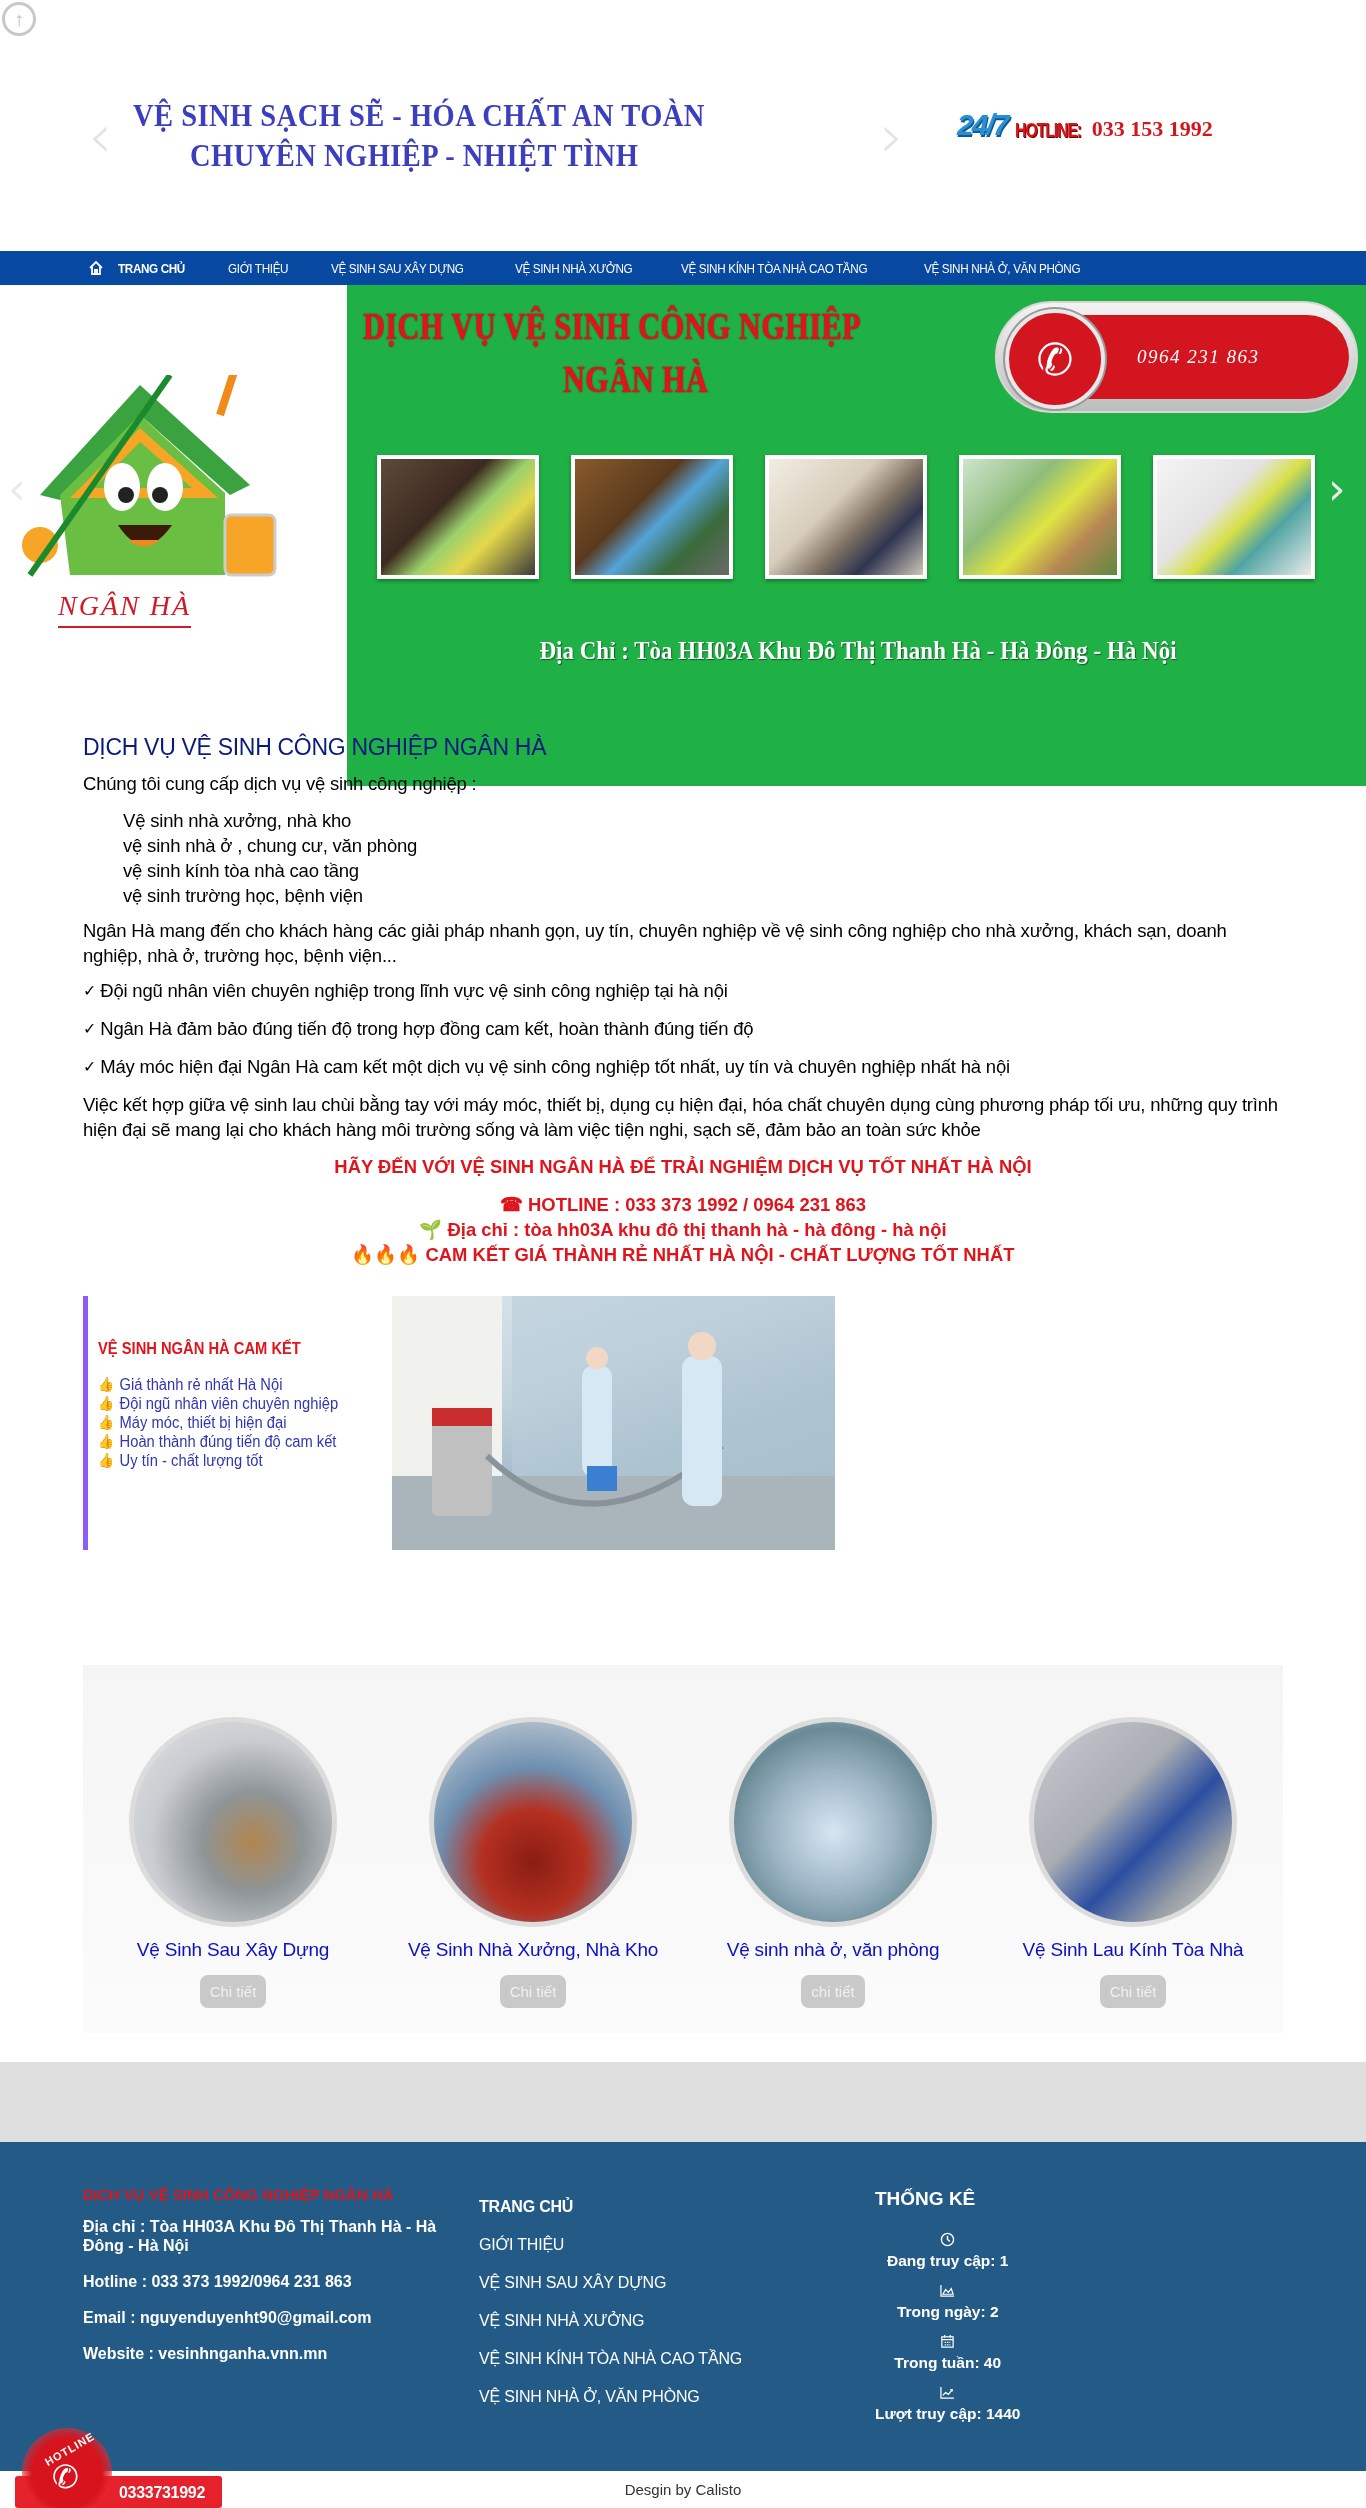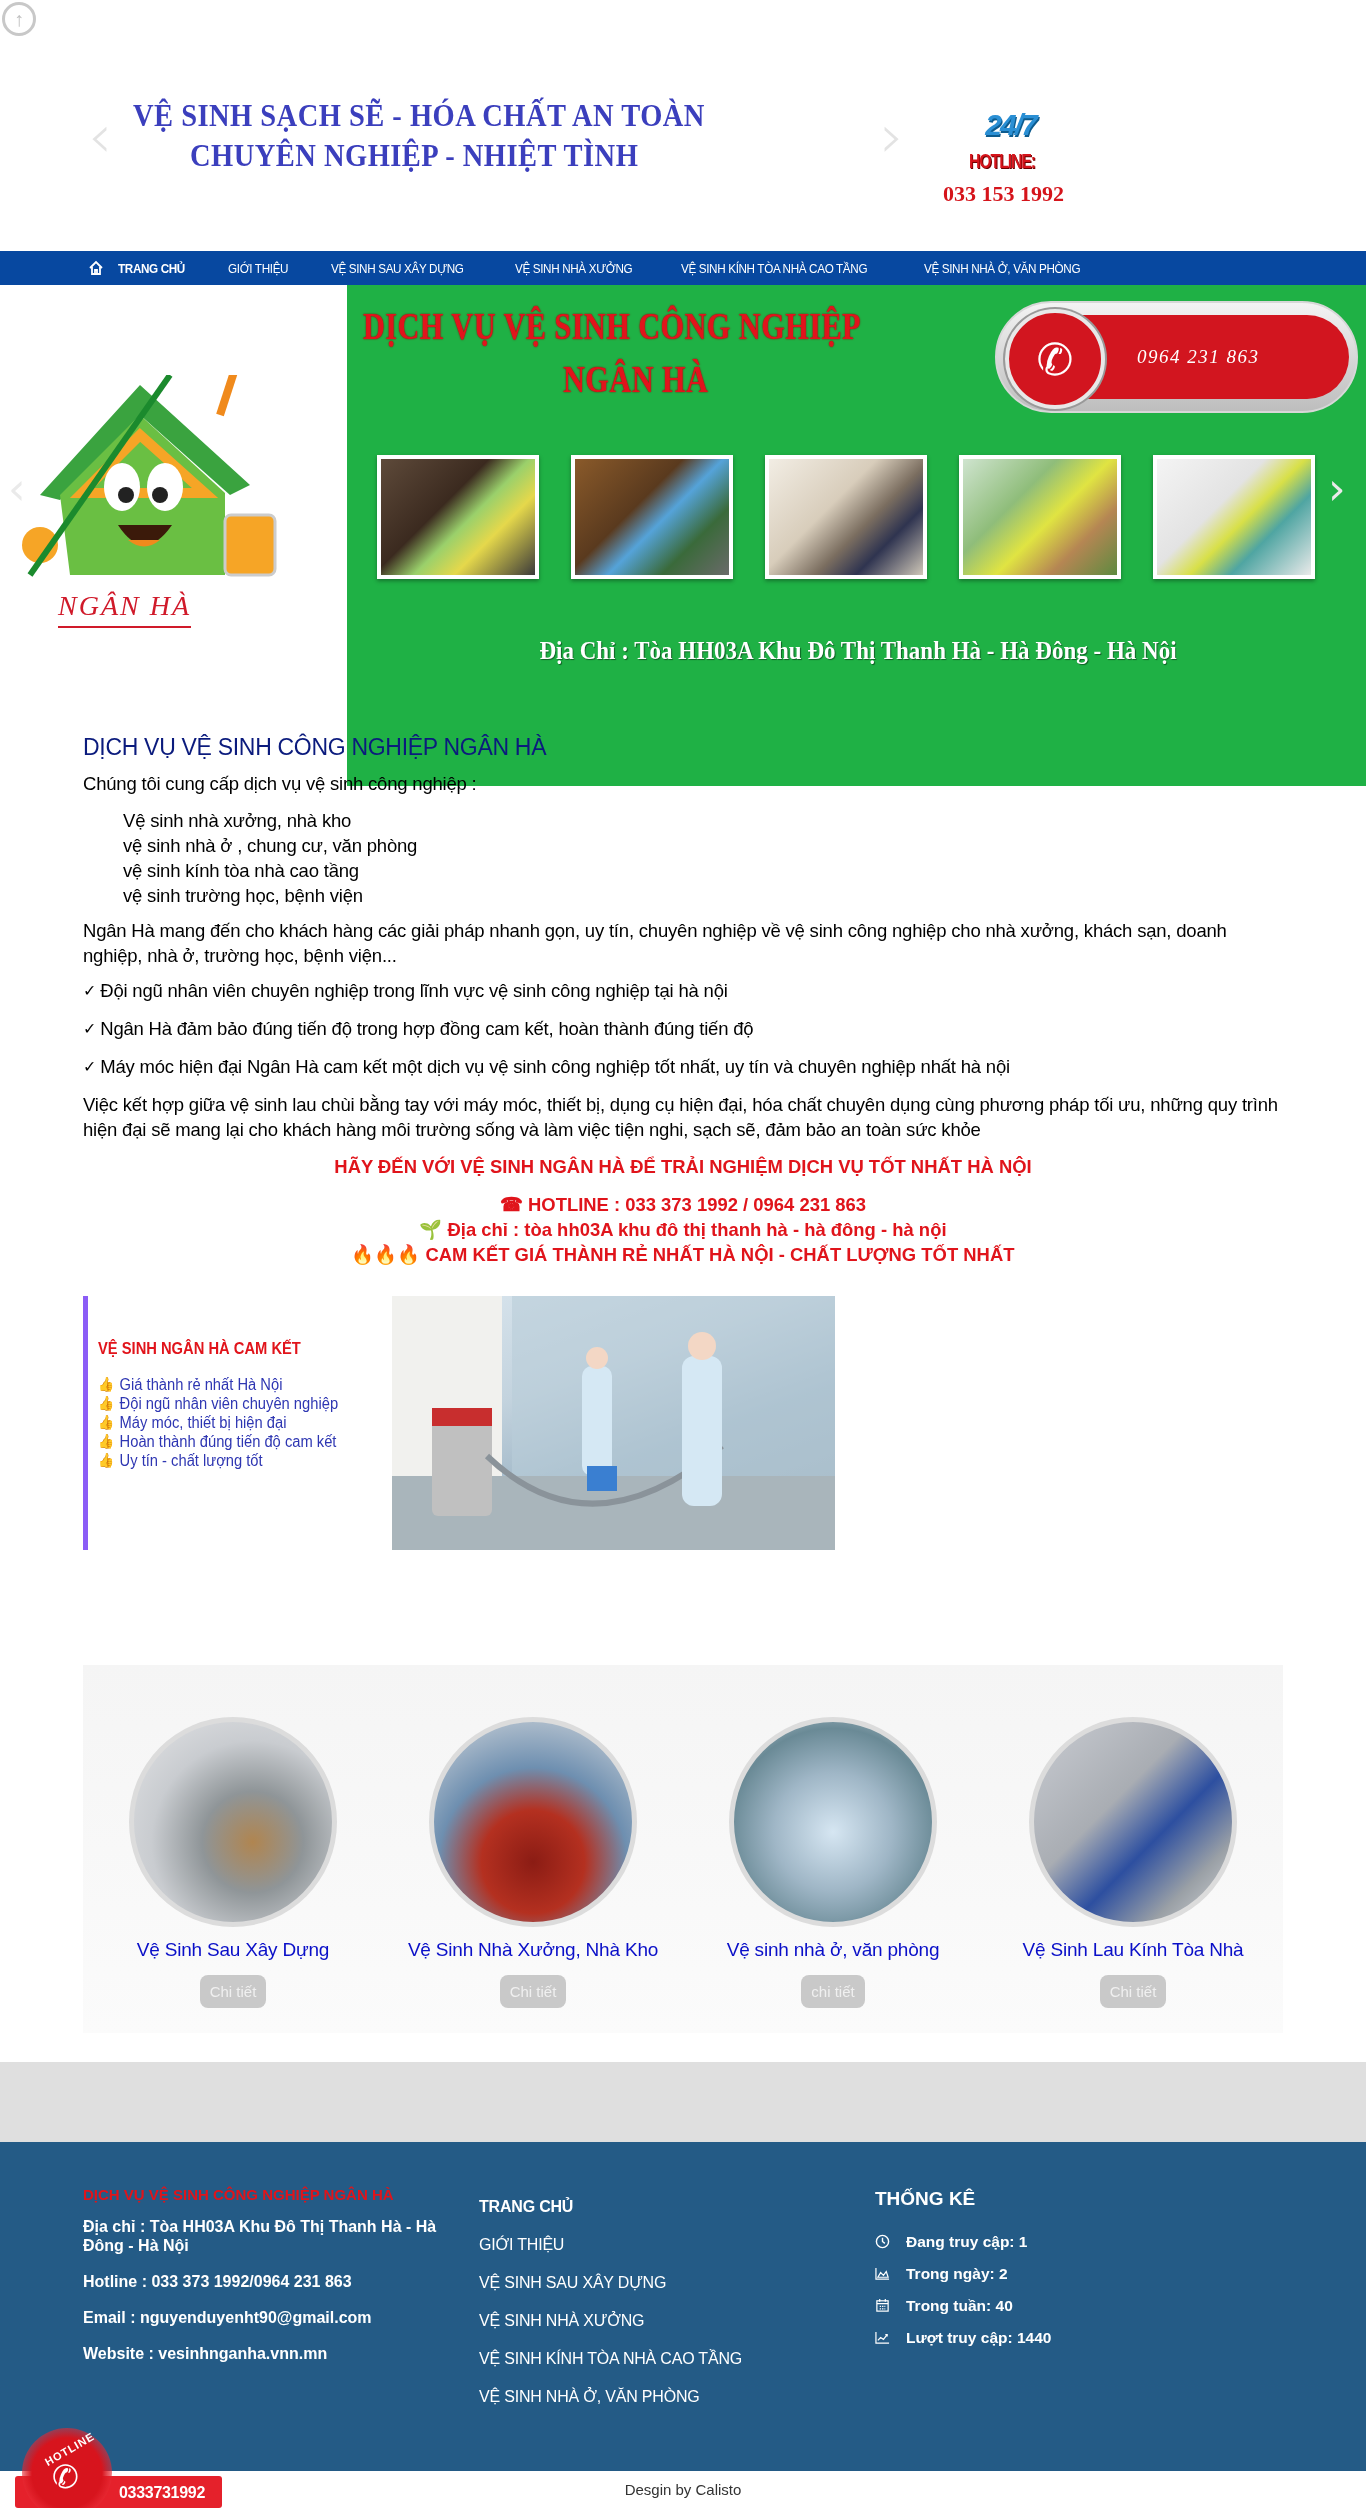--- a/index.html
+++ b/index.html
@@ -8,21 +8,21 @@
   
   .to-top { position: absolute; left: 2px; top: 2px; width: 34px; height: 34px; border: 3px solid #c8c8c8; border-radius: 50%; display: flex; align-items: center; justify-content: center; color: #c0c0c0; font-size: 20px; font-weight: bold; }
 
   
   .header { position: absolute; top: 0; left: 0; width: 1366px; height: 251px; }
   .header-slogan { position: absolute; left: 88px; top: 92px; width: 830px; height: 90px; }
   .slogan-line { font-family: "Liberation Serif", serif; font-weight: bold; color: #3b3fbd; font-size: 31px; letter-spacing: 0.5px; transform: scaleX(0.92); transform-origin: left; white-space: nowrap; }
   .slogan-line.l1 { position: absolute; left: 45px; top: 6px; }
   .slogan-line.l2 { position: absolute; left: 102px; top: 46px; }
   .slider-arrow { position: absolute; color: #e3e3e3; font-size: 60px; font-weight: 100; font-family: "DejaVu Sans", sans-serif; line-height: 1; }
-  .hdr-hotline { position: absolute; left: 957px; top: 108px; display: flex; align-items: center; gap: 8px; flex-direction: column; }
+  .hdr-hotline { position: absolute; left: 957px; top: 108px; display: flex; align-items: flex-end; gap: 8px; }
   .hdr-247 { font-family: "Liberation Sans", sans-serif; font-weight: bold; font-style: italic; color: #2a8fd4; font-size: 30px; letter-spacing: -2px; text-shadow: 1px 2px 0 #0c5b8e; }
   .hdr-hot-label { font-family: "Liberation Sans", sans-serif; font-weight: bold; color: #d5141b; font-size: 20px; letter-spacing: -1.5px; transform: scaleX(0.8); transform-origin: left; text-shadow: 1px 1px 0 #6b0000; }
   .hdr-hot-num { font-family: "Liberation Serif", serif; font-weight: bold; color: #d5141b; font-size: 22px; margin-left: -14px; }
 
   
   .nav { position: absolute; top: 251px; left: 0; width: 1366px; height: 34px; background: #0748a0; display: flex; align-items: center; padding-left: 88px; }
   .nav-home { color: #fff; font-size: 17px; margin-right: 14px; display: flex; align-items: center; }
   .nav-item { color: #fff; font-size: 13px; margin-right: 36px; letter-spacing: -0.4px; transform: scaleX(0.9); transform-origin: left; white-space: nowrap; }
   .nav-item.active { font-weight: bold; }
 
@@ -77,21 +77,21 @@
   
   .footer { position: absolute; left: 0; top: 2142px; width: 1366px; height: 329px; background: #245b86; }
   .f-col1 { position: absolute; left: 83px; top: 44px; width: 360px; color: #fff; }
   .f-col1 .f-title { color: #e0141b; font-size: 15px; font-weight: bold; margin-bottom: 14px; }
   .f-col1 .f-line { font-size: 16px; font-weight: bold; line-height: 19px; margin-bottom: 17px; }
   .f-col2 { position: absolute; left: 479px; top: 55px; color: #fff; }
   .f-link { font-size: 16px; line-height: 19px; margin-bottom: 19px; letter-spacing: -0.2px; }
   .f-link.bold { font-weight: bold; }
   .f-col3 { position: absolute; left: 875px; top: 46px; color: #ffffff; font-weight: bold; }
   .f-col3 .f-head { font-size: 19px; margin-bottom: 22px; }
-  .stat { font-size: 15.5px; line-height: 19px; margin-bottom: 13px; display: flex; align-items: center; gap: 16px; }
+  .stat { font-size: 15.5px; line-height: 19px; margin-bottom: 13px; display: flex; align-items: center; gap: 4px; flex-direction: column; }
   .stat svg { width: 15px; height: 15px; }
 
   .bottom-bar { position: absolute; left: 0; top: 2471px; width: 1366px; height: 37px; background: #fff; }
   .credit { position: absolute; left: 0; width: 1366px; top: 10px; text-align: center; font-size: 15px; color: #333; }
   .hotline-float { position: absolute; left: 15px; top: 2476px; width: 207px; height: 32px; background: #e5212b; border-radius: 3px; }
   .hotline-float .hf-num { position: absolute; left: 104px; top: 8px; color: #fff; font-weight: bold; font-size: 16px; letter-spacing: -0.3px; }
   .hotline-circle { position: absolute; left: 22px; top: 2428px; width: 90px; height: 90px; border-radius: 50%; background: radial-gradient(circle, #d7141d 55%, rgba(230,40,50,0.6) 70%, rgba(255,255,255,0) 100%); }
   .hotline-circle .hc-label { position: absolute; left: 20px; top: 15px; color: #fff; font-size: 11px; font-weight: bold; letter-spacing: 1px; transform: rotate(-30deg); }
   .hotline-circle .hc-phone { position: absolute; left: 30px; top: 30px; color: #fff; font-size: 32px; }
 </style>

